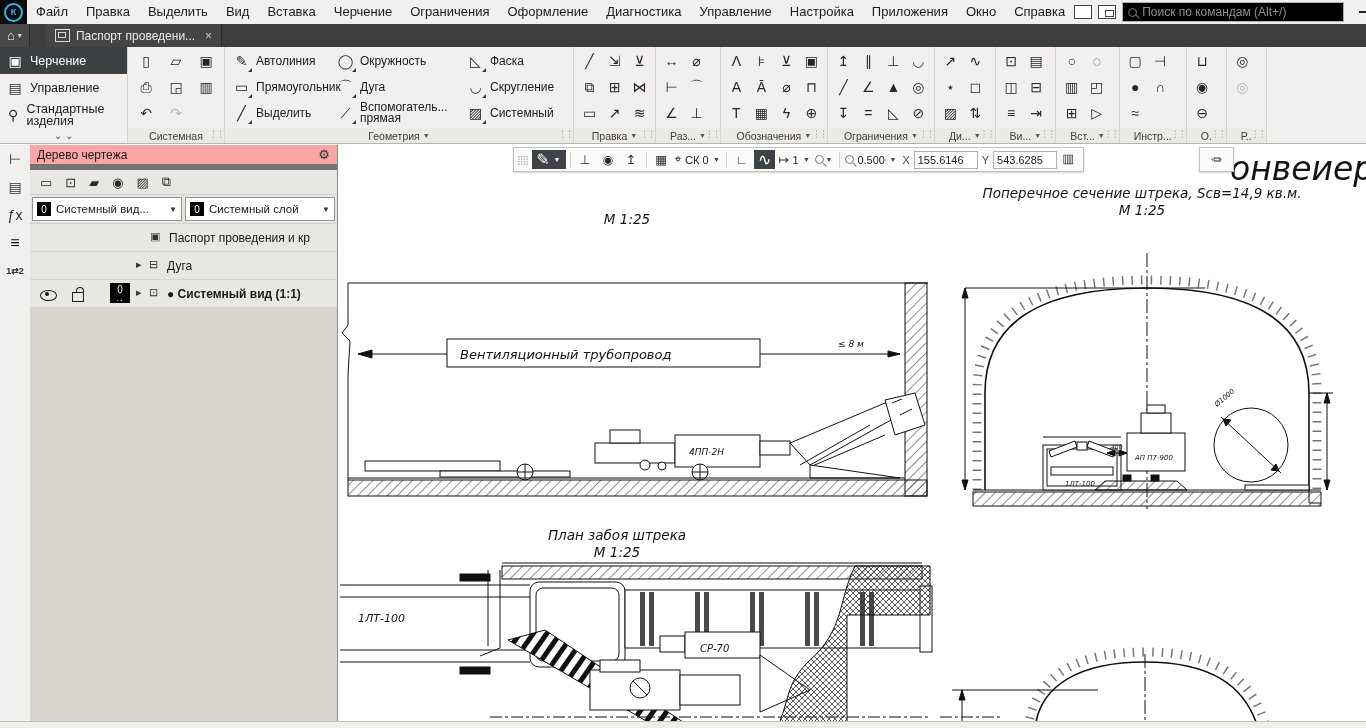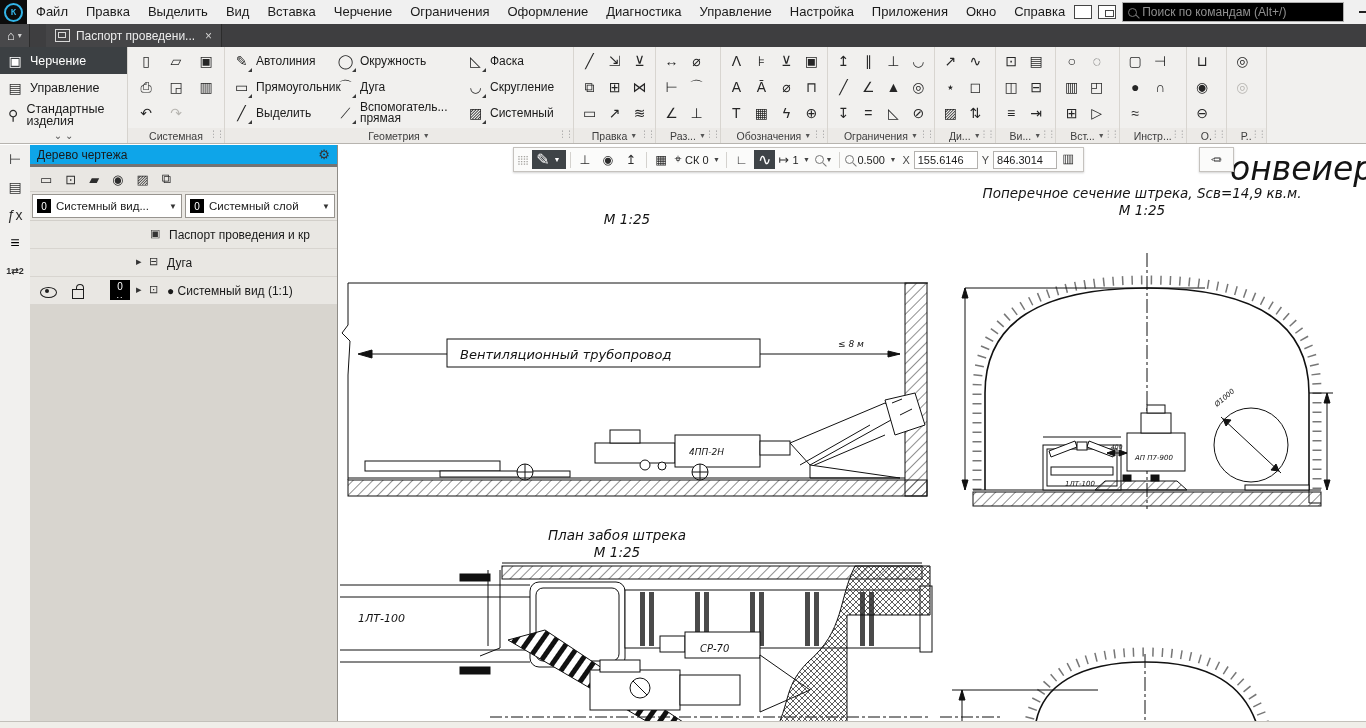--- a/index.html
+++ b/index.html
@@ -47,36 +47,36 @@
   .rib-label{height:15px;background:#eceae7;display:flex;align-items:center;justify-content:center;gap:3px;font-size:10.5px;color:#3d3d3d;position:relative;padding:0 14px}
   .rib-label .dd{font-size:7px;color:#555}
   .rib-label .grip{position:absolute;right:1px;top:1px;font-size:9px;color:#9a9a9a;letter-spacing:-2px}
   
   .tool-strip{position:absolute;left:0;top:145px;bottom:6px;width:30px;background:#f1f0ee;border-right:1px solid #c9c6c1;display:flex;flex-direction:column;align-items:center;padding-top:6px;gap:12px;z-index:20}
   .ts-ico{font-size:14px;color:#2e2e2e;width:22px;text-align:center;line-height:16px}
   .ts-ico.blk{font-weight:bold;font-size:16px;color:#000}
   .ts-ico.sm{font-size:9px;font-weight:bold}
   
   .tree-panel{position:absolute;left:30px;top:145px;bottom:6px;width:307px;background:#e9e7e3;border-right:1px solid #8f8c87;display:flex;flex-direction:column;z-index:20}
-  .tp-head{height:19px;flex:none;display:flex;align-items:center;padding:0 7px;font-size:12px;background:#0ea5e9;border-bottom:3px solid #737373}
+  .tp-head{height:19px;flex:none;display:flex;align-items:center;padding:0 7px;font-size:12px;background:#fca5a5;border-bottom:6px solid #737373}
   .tp-head .t{flex:1}
   .gear{font-size:13px;color:#333}
   .tp-icons{height:24px;flex:none;display:flex;align-items:center;gap:13px;padding-left:10px;border-bottom:1px solid #d2cfca}
   .tp-icons span{font-size:13px;color:#2d2d2d}
   .tp-dd{height:24px;flex:none;display:flex;gap:3px;padding:2px 2px;border-bottom:1px solid #d2cfca}
   .dd-box{flex:1;display:flex;align-items:center;gap:5px;background:#fff;border:1px solid #97948f;padding:0 4px;font-size:11.5px}
   .badge{background:#000;color:#fff;min-width:14px;height:14px;display:flex;align-items:center;justify-content:center;font-size:10px;flex:none}
   .dd-box .dd{margin-left:auto;font-size:8px;color:#333}
   .tp-search{height:22px;flex:none;display:flex;align-items:center;gap:8px;padding-left:6px;background:#f2f1ee;border-bottom:1px solid #d2cfca;color:#a19e99;font-size:11.5px}
   .funnel{width:0;height:0;border-left:7px solid transparent;border-right:7px solid transparent;border-top:9px solid #151515;position:relative}
   .funnel::after{content:"";position:absolute;left:-1.5px;top:-3px;width:3px;height:7px;background:#151515}
   .trow{height:27px;flex:none;position:relative;border-bottom:1px solid #d8d5d0;font-size:12px}
   .trow .ti{position:absolute;top:6px;font-size:11px;color:#333}
   .trow .tlab{position:absolute;top:7px;white-space:nowrap;overflow:hidden;max-width:190px}
-  .trow .bold{font-weight:normal}
+  .trow .bold{font-weight:bold}
   .eye{position:absolute;top:10px;width:15px;height:9px;border:1.6px solid #1d1d1d;border-radius:50%}
   .eye::after{content:"";position:absolute;left:3.5px;top:1.2px;width:4px;height:4px;background:#1d1d1d;border-radius:50%}
   .lock{position:absolute;top:12px;width:10px;height:8px;border:1.7px solid #1d1d1d}
   .lock::before{content:"";position:absolute;left:3px;top:-6px;width:6px;height:5px;border:1.7px solid #1d1d1d;border-bottom:none;border-radius:4px 4px 0 0}
   .tbadge{position:absolute;top:3px;width:20px;height:20px;background:#000;color:#fff;font-size:10px;text-align:center;line-height:14px}
   .tbadge::after{content:"..";display:block;line-height:2px;font-size:9px;letter-spacing:1px}
   .tree-rest{flex:1;background:#d8d5cf}
   
   .canvas{position:absolute;left:337px;top:145px;right:0;bottom:6px;background:#fff;overflow:hidden;z-index:10}
   .gost{font-family:"DejaVu Sans",sans-serif;font-style:italic;color:#141414}
@@ -461,21 +461,21 @@
     <span class="cv-ico"><span>↦</span>&nbsp;<span class="cv-txt">1</span>&nbsp;<span class="cv-dd">▼</span></span>
     <span class="cv-ico">
         <span class="mag"></span>
         <span class="cv-dd">▼</span>
       </span>
     <span class="cv-sep"></span>
     <span class="cv-ico"><span class="mag"></span>&nbsp;<span class="cv-txt">0.500</span>&nbsp;<span class="cv-dd">▼</span></span>
     <span class="lblXY">X</span>
     <span class="cv-field" style="width:56px">155.6146</span>
     <span class="lblXY">Y</span>
-    <span class="cv-field" style="width:56px">846.3014</span>
+    <span class="cv-field" style="width:56px">543.6285</span>
     <span class="cv-ico">
         <span style="display:inline-block;transform:rotate(90deg)">▤</span>
       </span>
   </div>
   <div class="cv-tb" style="left:862px;padding:0 6px">
     <span class="cv-ico">
         <span style="display:inline-block;transform:rotate(135deg)">✎</span>
       </span>
   </div>
 

